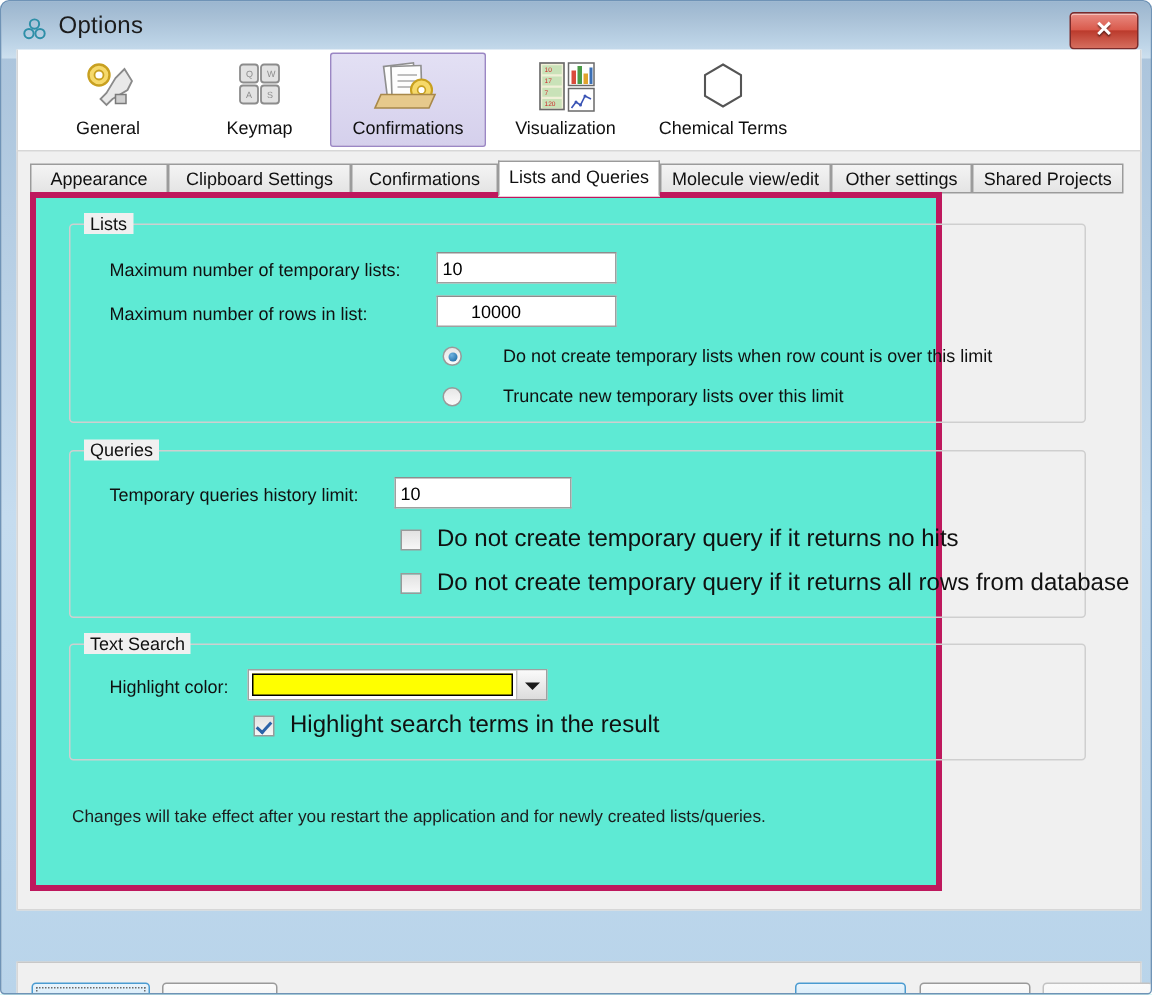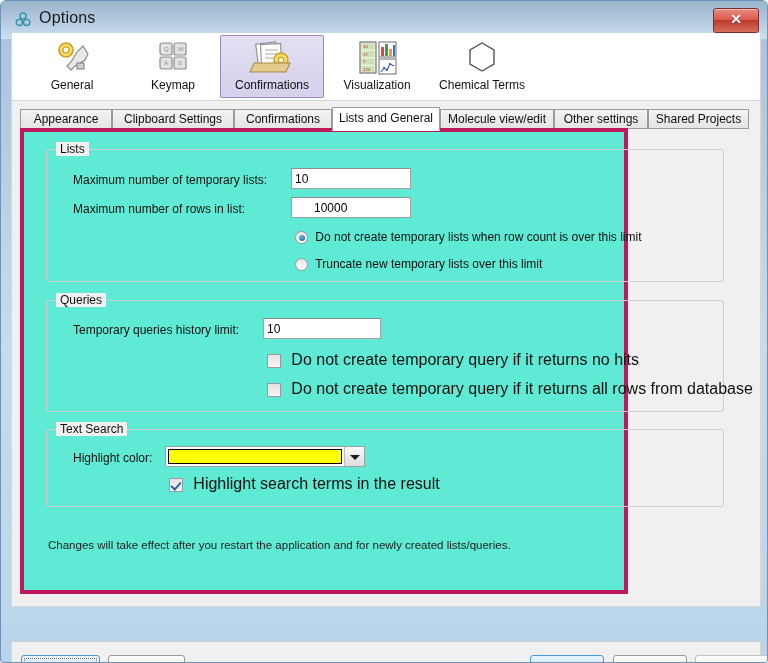--- a/index.html
+++ b/index.html
@@ -206,21 +206,21 @@
     cursor: pointer;
   }
   .radio.on::after {
     content: "";
     position: absolute;
     left: 2.5px; top: 2.5px;
     width: 6px; height: 6px;
     border-radius: 50%;
     background: radial-gradient(circle at 35% 30%, #6fb3e0, #10629f);
   }
-  .radio-lbl { margin-left: 4px; font-size: 12px; color: #101010; }
+  .radio-lbl { margin-left: 24px; font-size: 12px; color: #101010; }
 
   
   .check-row { position: absolute; white-space: nowrap; }
   .cbox {
     display: inline-block;
     vertical-align: -3px;
     width: 14px; height: 14px;
     box-sizing: border-box;
     background: linear-gradient(to bottom, #e2e2e2, #f7f7f7);
     border: 1px solid #9a9a9a;
@@ -437,21 +437,21 @@
       <div class="tb-lbl">Chemical Terms</div>
     </div>
   </div>
 
   <div class="panel">
 
     <div class="tabstrip">
       <div class="tab" style="left:0px;   width:92px;">Appearance</div>
       <div class="tab" style="left:92px;  width:122px;">Clipboard Settings</div>
       <div class="tab" style="left:214px; width:98px;">Confirmations</div>
-      <div class="tab active" style="left:312px; width:108px;">Lists and General</div>
+      <div class="tab active" style="left:312px; width:108px;">Lists and Queries</div>
       <div class="tab" style="left:420px; width:114px;">Molecule view/edit</div>
       <div class="tab" style="left:534px; width:94px;">Other settings</div>
       <div class="tab" style="left:628px; width:101px;">Shared Projects</div>
     </div>
 
     <div class="tab-body">
 
       <div class="group" style="left:22px; top:17px; width:678px; height:133px;">
         <span class="group-title">Lists</span>
 

